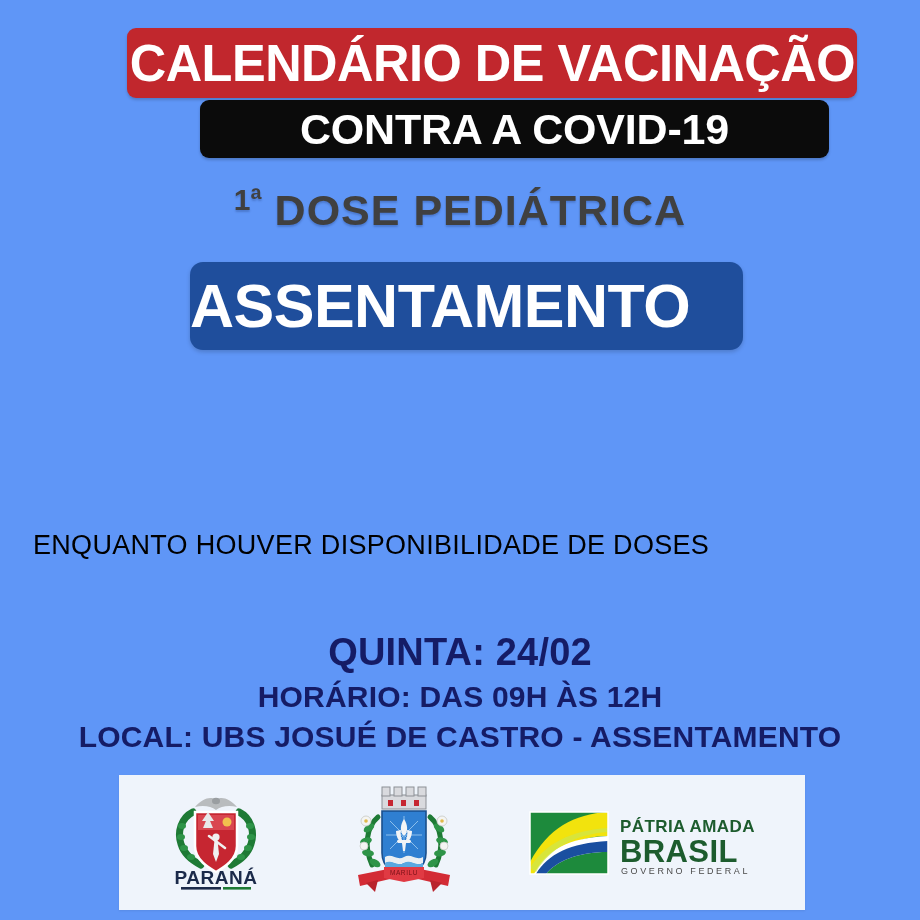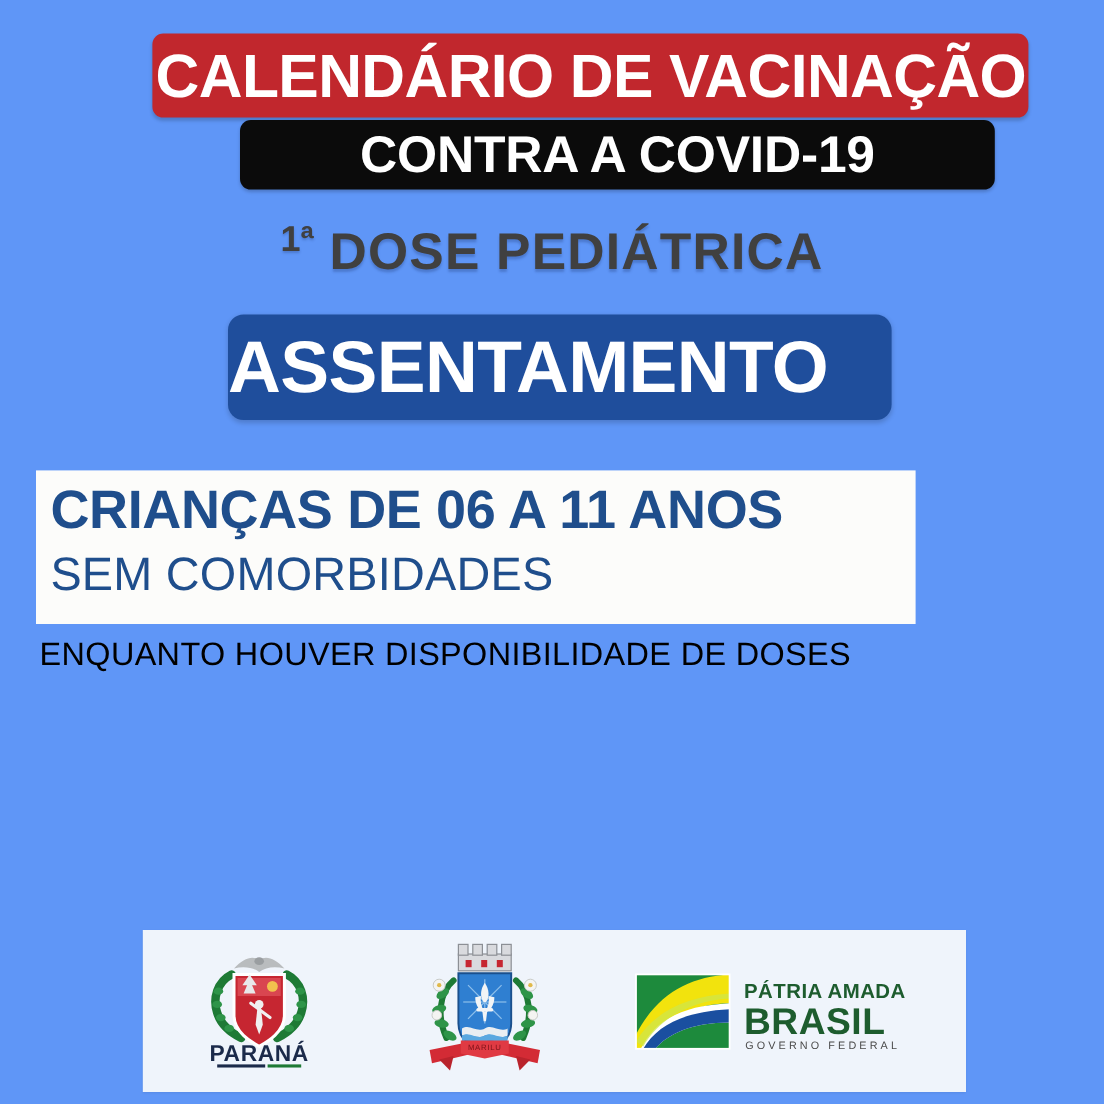--- a/index.html
+++ b/index.html
@@ -230,27 +230,28 @@
   </div>
 
   <div class="dose-line">
     <span class="ord">1ª</span><span> DOSE PEDIÁTRICA</span>
   </div>
 
   <div class="banner-blue">
     <span class="txt">ASSENTAMENTO</span>
   </div>
 
-  <div class="audience-box">
-    <div class="audience-primary">CRIANÇAS DE 06 A 11 ANOS</div>
-    <div class="audience-secondary">SEM COMORBIDADES</div>
-  </div>
 
   <div class="availability">ENQUANTO HOUVER DISPONIBILIDADE DE DOSES</div>
 
+  <div class="schedule">
+    <div class="day">QUINTA: 24/02</div>
+    <div class="time">HORÁRIO: DAS 09H ÀS 12H</div>
+    <div class="place">LOCAL: UBS JOSUÉ DE CASTRO - ASSENTAMENTO</div>
+  </div>
 
   <div class="footer-bar">
 
     <div class="logo logo-parana">
       <svg viewBox="0 0 130 110" width="130" height="110" aria-hidden="true">
 
         <path d="M42 24 C30 30 26 44 30 56 C33 66 42 73 50 77" fill="none" stroke="#1e7a35" stroke-width="7" stroke-linecap="round"></path>
         <path d="M88 24 C100 30 104 44 100 56 C97 66 88 73 80 77" fill="none" stroke="#1e7a35" stroke-width="7" stroke-linecap="round"></path>
 
         <g fill="#2e9448">

